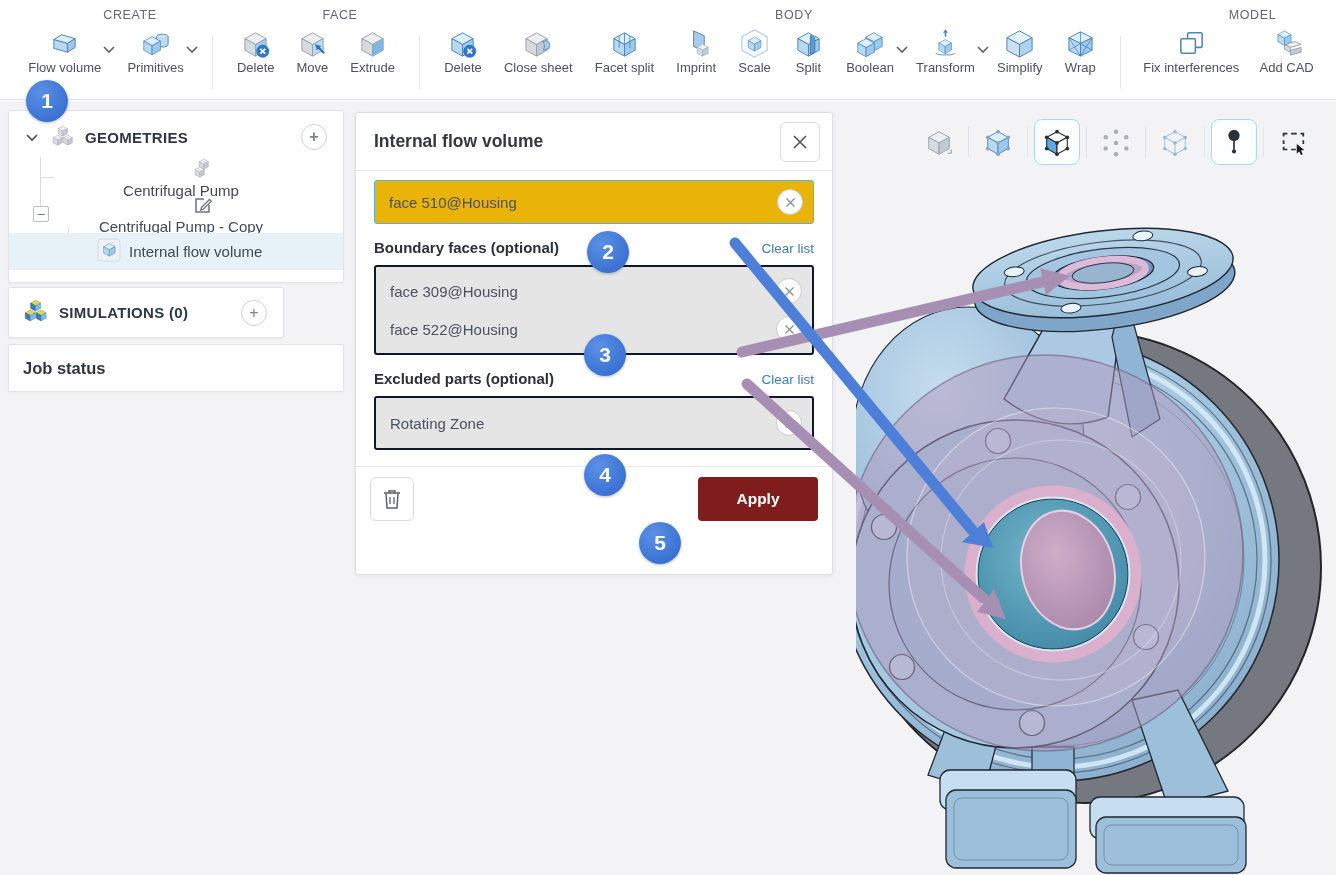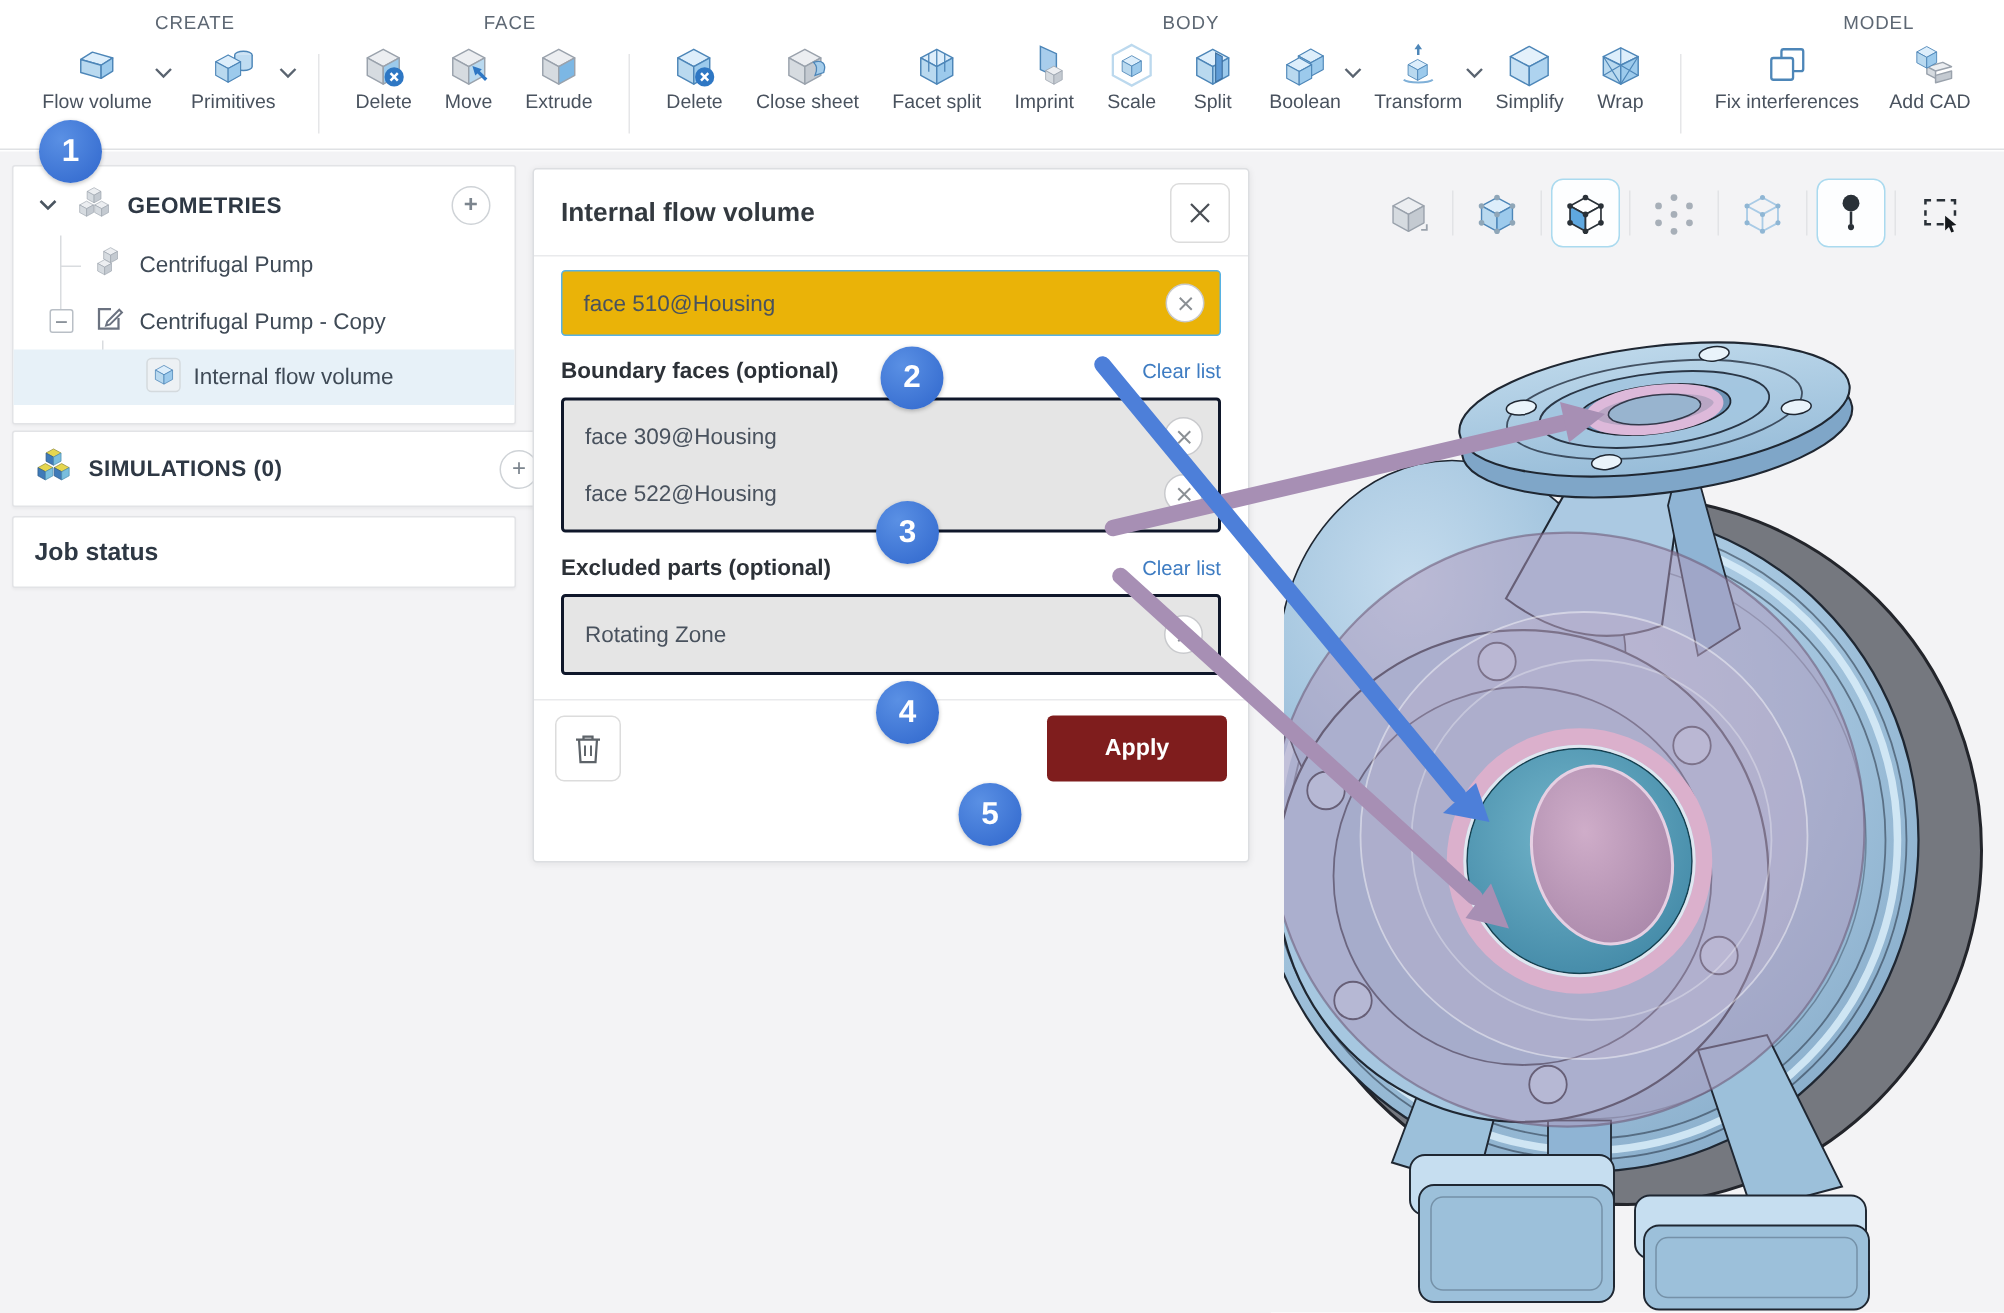--- a/index.html
+++ b/index.html
@@ -27,30 +27,30 @@
   
   #viewport-bg { position:absolute; left:0; top:101px; width:1336px; height:774px;
     background:#f3f3f5; }
 
   
   .card { position:absolute; background:#fff; border:1px solid #e2e3e6; border-radius:2px;
     box-shadow:0 1px 2px rgba(0,0,0,.04); }
   #card-tree { left:8px; top:110px; width:336px; height:173px; padding-top:6px; }
   .trow { position:relative; display:flex; align-items:center; font-size:15px; color:#3f4a56; }
   .trow.head { height:40px; font-weight:bold; color:#2e3844; letter-spacing:.3px; }
-  .trow.sub { height:38px; }
+  .trow.sub { height:38px;flex-direction:column; }
   .trow.sel { height:37px; background:#e7f1f8; }
   .pluscircle { position:absolute; right:16px; width:26px; height:26px; border:1px solid #cfd3d7;
     border-radius:50%; color:#7c858e; font-size:16px; line-height:24px; text-align:center;
     background:#fff; cursor:pointer; }
   .minusbox { position:absolute; left:24px; top:50%; margin-top:-8px; width:16px; height:16px;
     border:1px solid #b9bfc6; border-radius:2px; color:#5d6773; font-size:13px; line-height:13px;
     text-align:center; background:#fff; cursor:pointer; }
   .treeline { position:absolute; background:#d9dcdf; }
-  #card-sim { left:8px; top:287px; width:368px; height:51px; display:flex; align-items:center; }
+  #card-sim { left:8px; top:287px; width:276px; height:51px; display:flex; align-items:center; }
   #card-job { left:8px; top:344px; width:336px; height:48px; display:flex; align-items:center; }
   #card-job span { font-size:16.5px; font-weight:bold; color:#2e3844; margin-left:14px; }
 
   
   #dialog { position:absolute; left:355px; top:112px; width:478px; height:463px;
     background:#fff; border:1px solid #dcdee1; border-radius:3px;
     box-shadow:0 1px 5px rgba(0,0,0,.07); z-index:20; }
   #dlg-header { height:58px; display:flex; align-items:center; padding:0 18px;
     border-bottom:1px solid #e9eaec; position:relative; }
   #dlg-title { font-size:17.5px; font-weight:bold; color:#33393f; }

